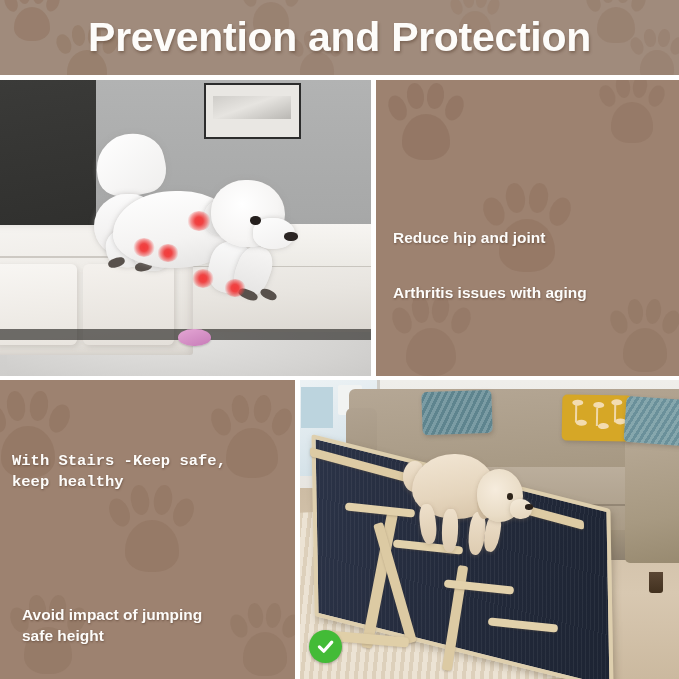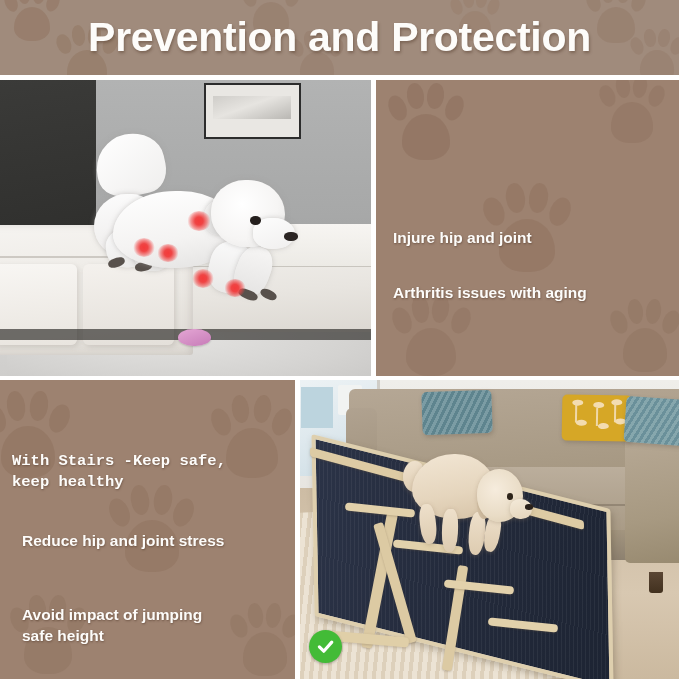--- a/index.html
+++ b/index.html
@@ -440,21 +440,21 @@
       </div>
       <div class="paw" style="left:236px;top:218px;width:66px;height:76px;color:rgba(141,112,92,0.40);">
         <span class="pad t1"></span>
           <span class="pad t2"></span>
           <span class="pad t3"></span>
           <span class="pad t4"></span>
           <span class="sole"></span>
       </div>
     </div>
     <div class="text-lines">
-      <div class="text-line l1">Injure hip and joint</div>
+      <div class="text-line l1">Reduce hip and joint</div>
       <div class="text-line l2">Arthritis issues with aging</div>
     </div>
   </div>
 
   <div class="panel panel-text-bl">
     <div class="pawlayer">
       <div class="paw" style="left:-12px;top:10px;width:80px;height:90px;color:rgba(141,112,92,0.50);">
         <span class="pad t1"></span>
           <span class="pad t2"></span>
           <span class="pad t3"></span>
@@ -486,21 +486,20 @@
         <span class="pad t1"></span>
           <span class="pad t2"></span>
           <span class="pad t3"></span>
           <span class="pad t4"></span>
           <span class="sole"></span>
       </div>
     </div>
     <div class="text-lines">
       <div class="text-line l0">With Stairs -Keep safe,
 keep healthy</div>
-      <div class="text-line l1">Reduce hip and joint stress</div>
       <div class="text-line l2">Avoid impact of jumping
 safe height</div>
     </div>
   </div>
 
   <div class="panel panel-photo-br">
     <div class="ph2">
       <div class="wall2"></div>
       <div class="window">
         <span class="win-pane"></span>

